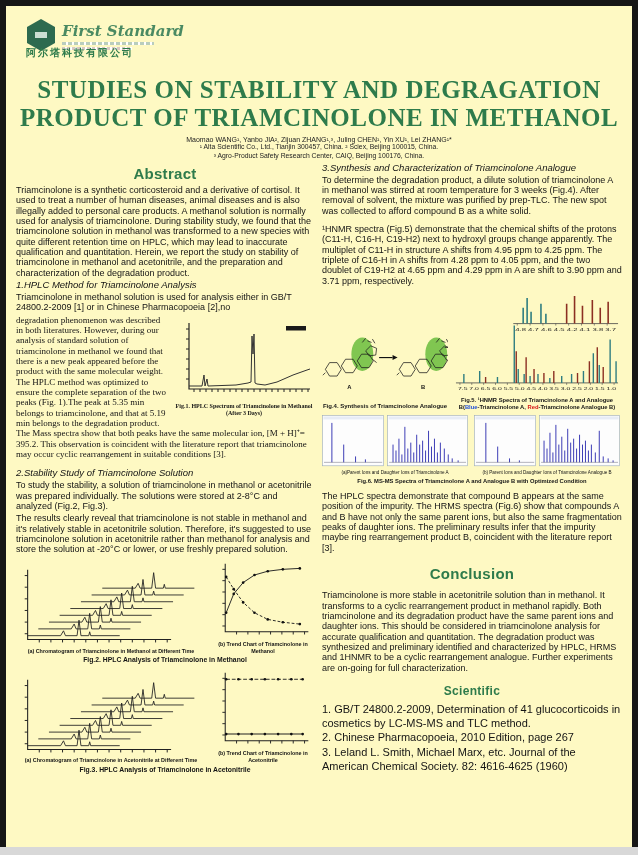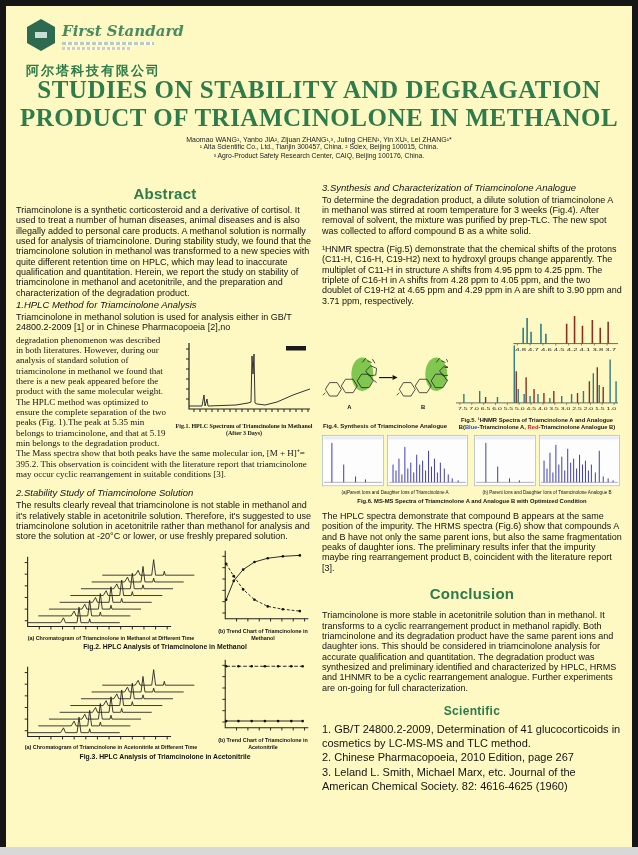--- a/index.html
+++ b/index.html
@@ -5,27 +5,27 @@
   html,body{margin:0;padding:0;}
   body{width:638px;height:855px;background:#161616;font-family:"Liberation Sans",sans-serif;position:relative;}
   .poster{position:absolute;left:6px;top:6px;width:626px;height:841px;background:#fef9c3;overflow:hidden;}
   .bottom-strip{position:absolute;left:0;top:847px;width:638px;height:8px;background:#d8d8d8;}
 
   
   .logo-row{position:absolute;left:20px;top:12px;display:flex;align-items:flex-start;gap:6px;}
   .brand-script{font-family:"DejaVu Serif",serif;font-style:italic;font-weight:bold;font-size:15px;color:#4a8a62;margin-top:4px;}
   .brand-sub{width:92px;height:3px;background:repeating-linear-gradient(90deg,#b9cdbd 0 4px,#fff 4px 6px);margin-top:2px;}
   .brand-sub2{width:70px;height:3px;background:repeating-linear-gradient(90deg,#d8c9c2 0 3px,#fff 3px 5px);margin-top:2px;}
-  .company-cn{position:absolute;left:20px;top:56px;color:#2e7b4b;font-weight:bold;font-size:13px;letter-spacing:2px;font-family:"DejaVu Sans",sans-serif;}
+  .company-cn{position:absolute;left:20px;top:40px;color:#2e7b4b;font-weight:bold;font-size:10px;letter-spacing:2px;font-family:"DejaVu Sans",sans-serif;}
   .title{margin:70px 0 0 0;text-align:center;color:#2e7b4b;font-weight:bold;font-size:25px;line-height:1.1;letter-spacing:.5px;font-family:Liberation Serif, serif;}
   .authors{margin-top:5px;text-align:center;font-size:7px;color:#222;}
   .affil{text-align:center;font-size:6.8px;color:#222;line-height:1.3;}
 
   
-  .columns{display:flex;gap:8px;padding:0 10px;margin-top:20px;color:#141414;}
+  .columns{display:flex;gap:8px;padding:0 10px;margin-top:0;color:#141414;}
   .col{flex:1;font-size:9px;line-height:1.15;}
   h2.green{font-size:15px;font-weight:bold;color:#2e7b4b;text-align:center;margin:4px 0 3px;letter-spacing:.3px;}
   h3.sec{font-style:italic;font-size:9.5px;font-weight:normal;margin:9px 0 1px;}
   p{margin:0 0 2px;}
   .s1-body{overflow:hidden;font-family:Liberation Serif, serif;}
   .fig1{float:right;width:140px;margin:2px 0 2px 5px;}
   .figcap{font-size:6px;font-weight:bold;text-align:center;line-height:1.3;}
   .subcap{font-size:5.4px;font-weight:bold;text-align:center;line-height:1.25;}
   .figcap-main{font-size:6.8px;font-weight:bold;text-align:center;margin:2px 0 2px;}
   .figrow{display:flex;justify-content:space-between;align-items:flex-end;margin-top:3px;}
@@ -86,20 +86,21 @@
             <path d="M20 72v3M26 72v3M32 72v3M38 72v3M44 72v3M50 72v3M56 72v3M62 72v3M68 72v3M74 72v3M80 72v3M86 72v3M92 72v3M98 72v3M104 72v3M110 72v3M116 72v3M122 72v3M128 72v3M134 72v3" stroke="#222" stroke-width="1"></path>
             <path d="M15 69 L28 69 L30 58 L31 69 L33 62 L34 69 L62 68 L74 66 L77 65 L78 19 L79 37 L80 17 L81 66 L83 67 L91 68 L103 65 L119 58 L133 53 L136 52" fill="none" stroke="#333" stroke-width="1"></path>
             <rect x="112" y="9" width="20" height="4.5" fill="#1a1a1a"></rect>
           </svg>
           <div class="figcap">Fig.1.  HPLC Spectrum of Triamcinolone in Methanol (After 3 Days)</div>
         </div>
         <span>degradation phenomenon was described in both literatures. However, during our analysis of standard solution of triamcinolone in methanol we found that there is a new peak appeared before the product with the same molecular weight. The HPLC method was optimized to ensure the complete separation of the two peaks (Fig. 1).The peak at 5.35 min belongs to triamcinolone, and that at 5.19 min belongs to the degradation product. The Mass spectra show that both peaks have the same molecular ion, [M + H]⁺= 395.2. This observation is coincident with the literature report that triamcinolone may occur cyclic rearrangement in suitable conditions [3].</span>
       </div>
 
       <h3 class="sec">2.Stability Study of Triamcinolone Solution</h3>
+      <p>To study the stability, a solution of triamcinolone in methanol or acetonitrile was prepared individually. The solutions were stored at 2-8°C and analyzed (Fig.2, Fig.3).</p>
       <p>The results clearly reveal that triamcinolone is not stable in methanol and it's relatively stable in acetonitrile solution. Therefore, it's suggested to use triamcinolone solution in acetonitrile rather than methanol for analysis and store the solution at -20°C or lower, or use freshly prepared solution.</p>
 
       <div class="figrow">
         <div class="figblock-a">
           <svg class="chart" viewBox="0 0 196 88">
             <defs>
               <path id="wtrace" d="M0 0h34l3-5 2 5h12l2-16 2 16h8l1-4 1 4h30" fill="none" stroke="#222" stroke-width="0.9"></path>
             </defs>
             <path d="M12 8V80H160" fill="none" stroke="#222" stroke-width="1.1"></path>
             <path d="M9 14h3M9 26h3M9 38h3M9 50h3M9 62h3M9 74h3" stroke="#222" stroke-width="1"></path>

